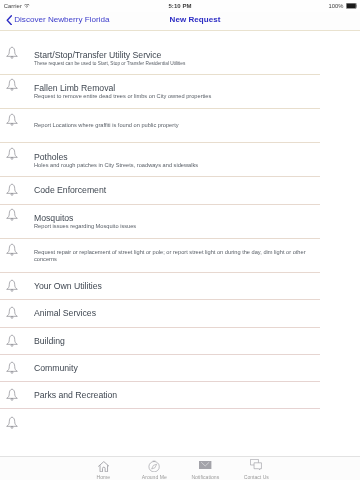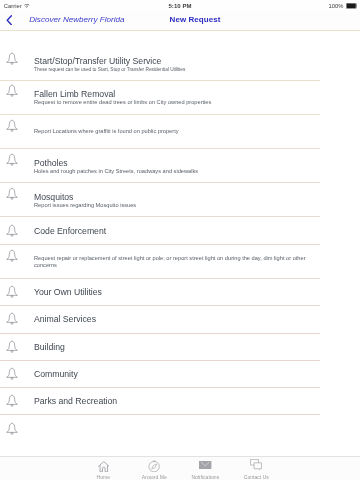--- a/index.html
+++ b/index.html
@@ -16,28 +16,28 @@
     display:flex;align-items:center;justify-content:center;
     font-size:6.0px;color:#3d3d3d;font-weight:bold;letter-spacing:0.05px;}
   .sb-right{position:absolute;right:2.8px;top:0;height:12px;display:flex;align-items:center;gap:2.3px;}
   .sb-batt-pct{font-size:5.8px;color:#3d3d3d;line-height:9px;}
   .ic{display:inline-flex;align-items:center;}
   .sb-left .ic{margin-top:-0.5px;}
 
   
   .navbar{position:absolute;left:0;top:12px;width:360px;height:18px;background:#fdfdfd;}
   .nav-sep{position:absolute;left:0;top:29.6px;width:360px;height:0.8px;background:#e9e2cf;}
-  .nav-back{position:absolute;left:5.6px;top:-1.2px;height:18px;display:flex;align-items:center;gap:17px;font-style:italic;}
+  .nav-back{position:absolute;left:5.6px;top:-1.2px;height:18px;display:flex;align-items:center;gap:2px;}
   .nav-back-label{font-size:8.1px;color:#3c3ccb;line-height:10px;}
   .nav-title{position:absolute;left:15px;top:-1.6px;width:360px;height:18px;
     display:flex;align-items:center;justify-content:center;
     font-size:8px;font-weight:bold;color:#2d2dc4;letter-spacing:0.05px;}
 
   
-  .list{position:absolute;left:0;top:46px;width:320px;height:426px;background:#fff;overflow:hidden;}
+  .list{position:absolute;left:0;top:40px;width:320px;height:426px;background:#fff;overflow:hidden;}
   .row{position:relative;height:34.2px;box-sizing:border-box;display:flex;align-items:center;}
   .row-single{height:27.3px;}
   .row-sep{position:absolute;left:0;right:0;bottom:0;height:0.5px;background:#ece2d8;}
   .bell{position:absolute;left:6px;top:4.3px;width:12px;height:14px;
         display:flex;justify-content:center;align-items:flex-start;}
   .row-single .bell{top:6.6px;}
   .row-shrunk-sub .bell{top:6px;}
   .row-text{position:absolute;left:34px;right:4px;top:0;bottom:0;
             display:flex;flex-direction:column;justify-content:center;
             padding-top:1px;box-sizing:border-box;}
@@ -149,46 +149,46 @@
         <circle cx="25" cy="46.4" r="3.9" stroke="#6f6f78" stroke-width="2.2"></circle>
       </svg>
     </div>
     <div class="row-text">
       <div class="row-title">Potholes</div>
       <div class="row-sub">Holes and rough patches in City Streets, roadways and sidewalks</div>
     </div>
     <div class="row-sep" style="background: rgb(231, 219, 207);"></div>
   </div>
 
+  <div class="row row-single">
+    <div class="bell">
+      <svg width="12.6" height="13.6" viewBox="0 0 50 54" fill="none">
+        <path d="M25 3 C17.2 6.2 13.8 12.4 13.8 21.2 C13.8 32.8 9.2 38.4 2.8 41.8 L47.2 41.8 C40.8 38.4 36.2 32.8 36.2 21.2 C36.2 12.4 32.8 6.2 25 3 Z" stroke="#6f6f78" stroke-width="2.4" stroke-linejoin="round"></path>
+        <circle cx="25" cy="46.4" r="3.9" stroke="#6f6f78" stroke-width="2.2"></circle>
+      </svg>
+    </div>
+    <div class="row-text">
+      <div class="row-title">Code Enforcement</div>
+
+    </div>
+    <div class="row-sep" style="background: rgb(231, 217, 207);"></div>
+  </div>
+
   <div class="row">
     <div class="bell">
       <svg width="12.6" height="13.6" viewBox="0 0 50 54" fill="none">
         <path d="M25 3 C17.2 6.2 13.8 12.4 13.8 21.2 C13.8 32.8 9.2 38.4 2.8 41.8 L47.2 41.8 C40.8 38.4 36.2 32.8 36.2 21.2 C36.2 12.4 32.8 6.2 25 3 Z" stroke="#6f6f78" stroke-width="2.4" stroke-linejoin="round"></path>
         <circle cx="25" cy="46.4" r="3.9" stroke="#6f6f78" stroke-width="2.2"></circle>
       </svg>
     </div>
     <div class="row-text">
       <div class="row-title">Mosquitos</div>
       <div class="row-sub">Report issues regarding Mosquito issues</div>
     </div>
     <div class="row-sep" style="background: rgb(231, 218, 207);"></div>
-  </div>
-
-  <div class="row row-single">
-    <div class="bell">
-      <svg width="12.6" height="13.6" viewBox="0 0 50 54" fill="none">
-        <path d="M25 3 C17.2 6.2 13.8 12.4 13.8 21.2 C13.8 32.8 9.2 38.4 2.8 41.8 L47.2 41.8 C40.8 38.4 36.2 32.8 36.2 21.2 C36.2 12.4 32.8 6.2 25 3 Z" stroke="#6f6f78" stroke-width="2.4" stroke-linejoin="round"></path>
-        <circle cx="25" cy="46.4" r="3.9" stroke="#6f6f78" stroke-width="2.2"></circle>
-      </svg>
-    </div>
-    <div class="row-text">
-      <div class="row-title">Code Enforcement</div>
-
-    </div>
-    <div class="row-sep" style="background: rgb(231, 217, 207);"></div>
   </div>
 
   <div class="row">
     <div class="bell">
       <svg width="12.6" height="13.6" viewBox="0 0 50 54" fill="none">
         <path d="M25 3 C17.2 6.2 13.8 12.4 13.8 21.2 C13.8 32.8 9.2 38.4 2.8 41.8 L47.2 41.8 C40.8 38.4 36.2 32.8 36.2 21.2 C36.2 12.4 32.8 6.2 25 3 Z" stroke="#6f6f78" stroke-width="2.4" stroke-linejoin="round"></path>
         <circle cx="25" cy="46.4" r="3.9" stroke="#6f6f78" stroke-width="2.2"></circle>
       </svg>
     </div>
     <div class="row-text">

